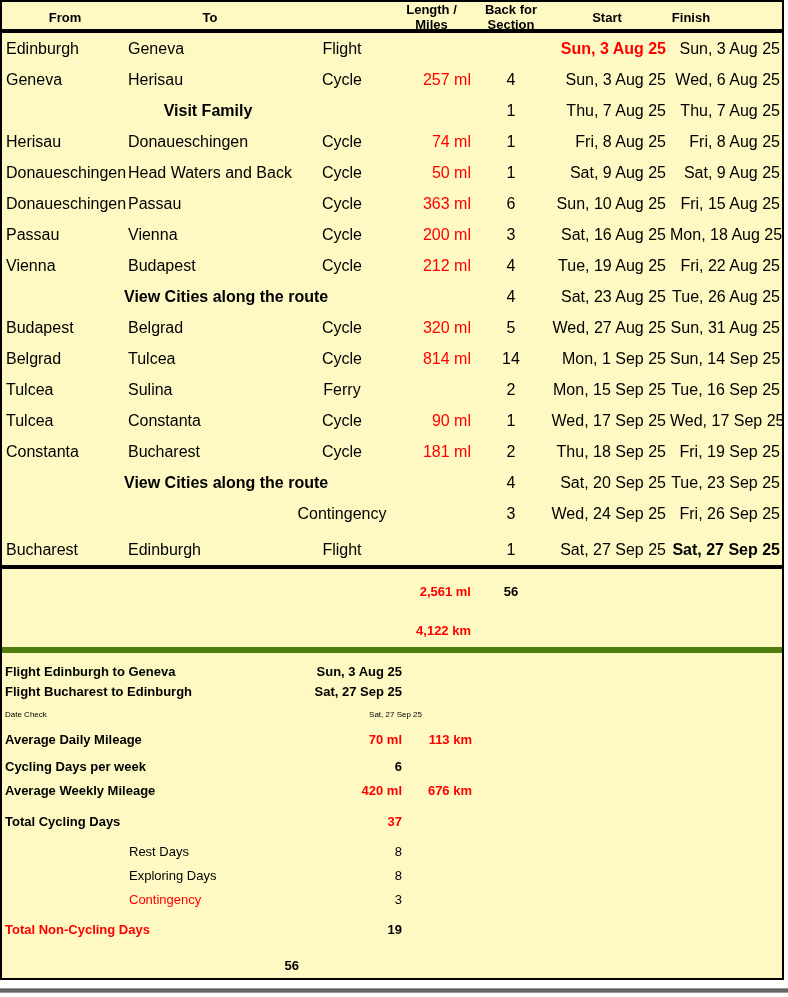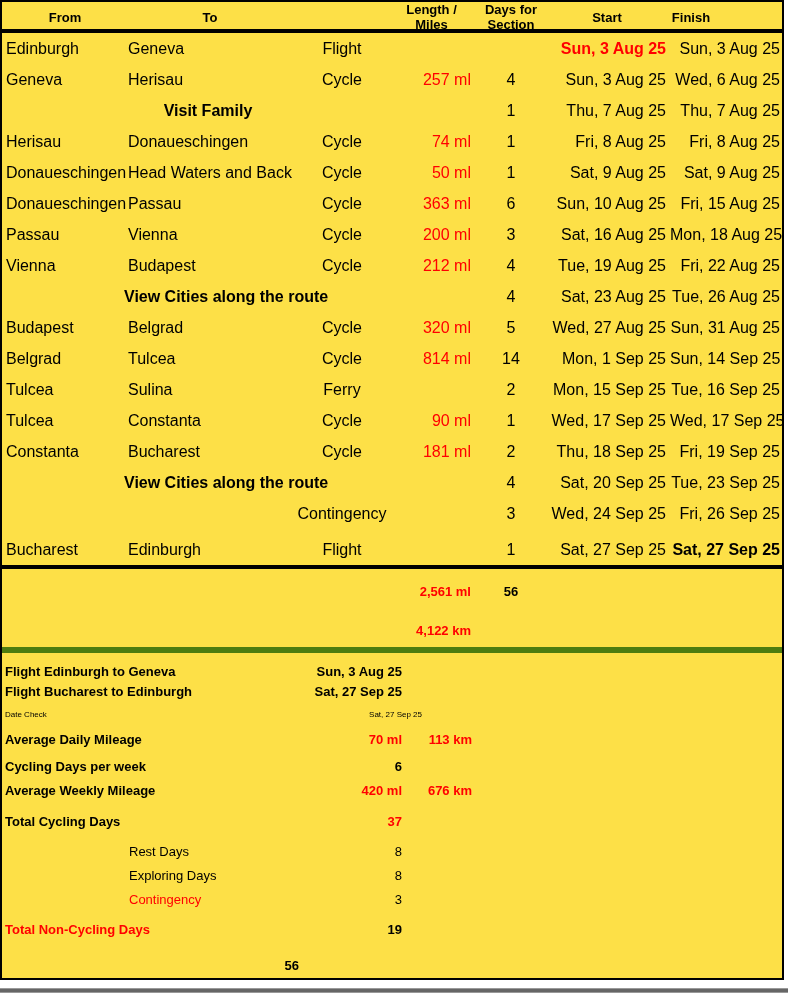--- a/index.html
+++ b/index.html
@@ -8,21 +8,21 @@
     width:788px; height:997px;
     font-family:"Liberation Sans", sans-serif;
     color:#000;
     position:relative;
     overflow:hidden;
   }
   .sheet {
     position:absolute; left:0; top:0;
     width:784px;
     border:2px solid #000;
-    background:#fde047;
+    background:#fef9c3;
   }
   
   .grid-row {
     display:grid;
     grid-template-columns:122px 168px 100px 82px 74px 122px 112px;
     align-items:center;
   }
   .header-row {
     height:31px;
     border-bottom:4px solid #000;
@@ -79,21 +79,21 @@
 
   <div class="grid-row header-row">
     <div class="c c1">From</div>
     <div class="c c2">To</div>
     <div class="c c3"></div>
     <div class="c c4">
         <div>Length /</div>
         <div>Miles</div>
       </div>
     <div class="c c5">
-        <div>Days for</div>
+        <div>Back for</div>
         <div>Section</div>
       </div>
     <div class="c c6" style="text-align:center">Start</div>
     <div class="c c7" style="text-align:center">Finish</div>
   </div>
 
   <div class="grid-row trow">
     <div class="c c1">Edinburgh</div>
     <div class="c c2">Geneva</div>
     <div class="c c3">Flight</div>

